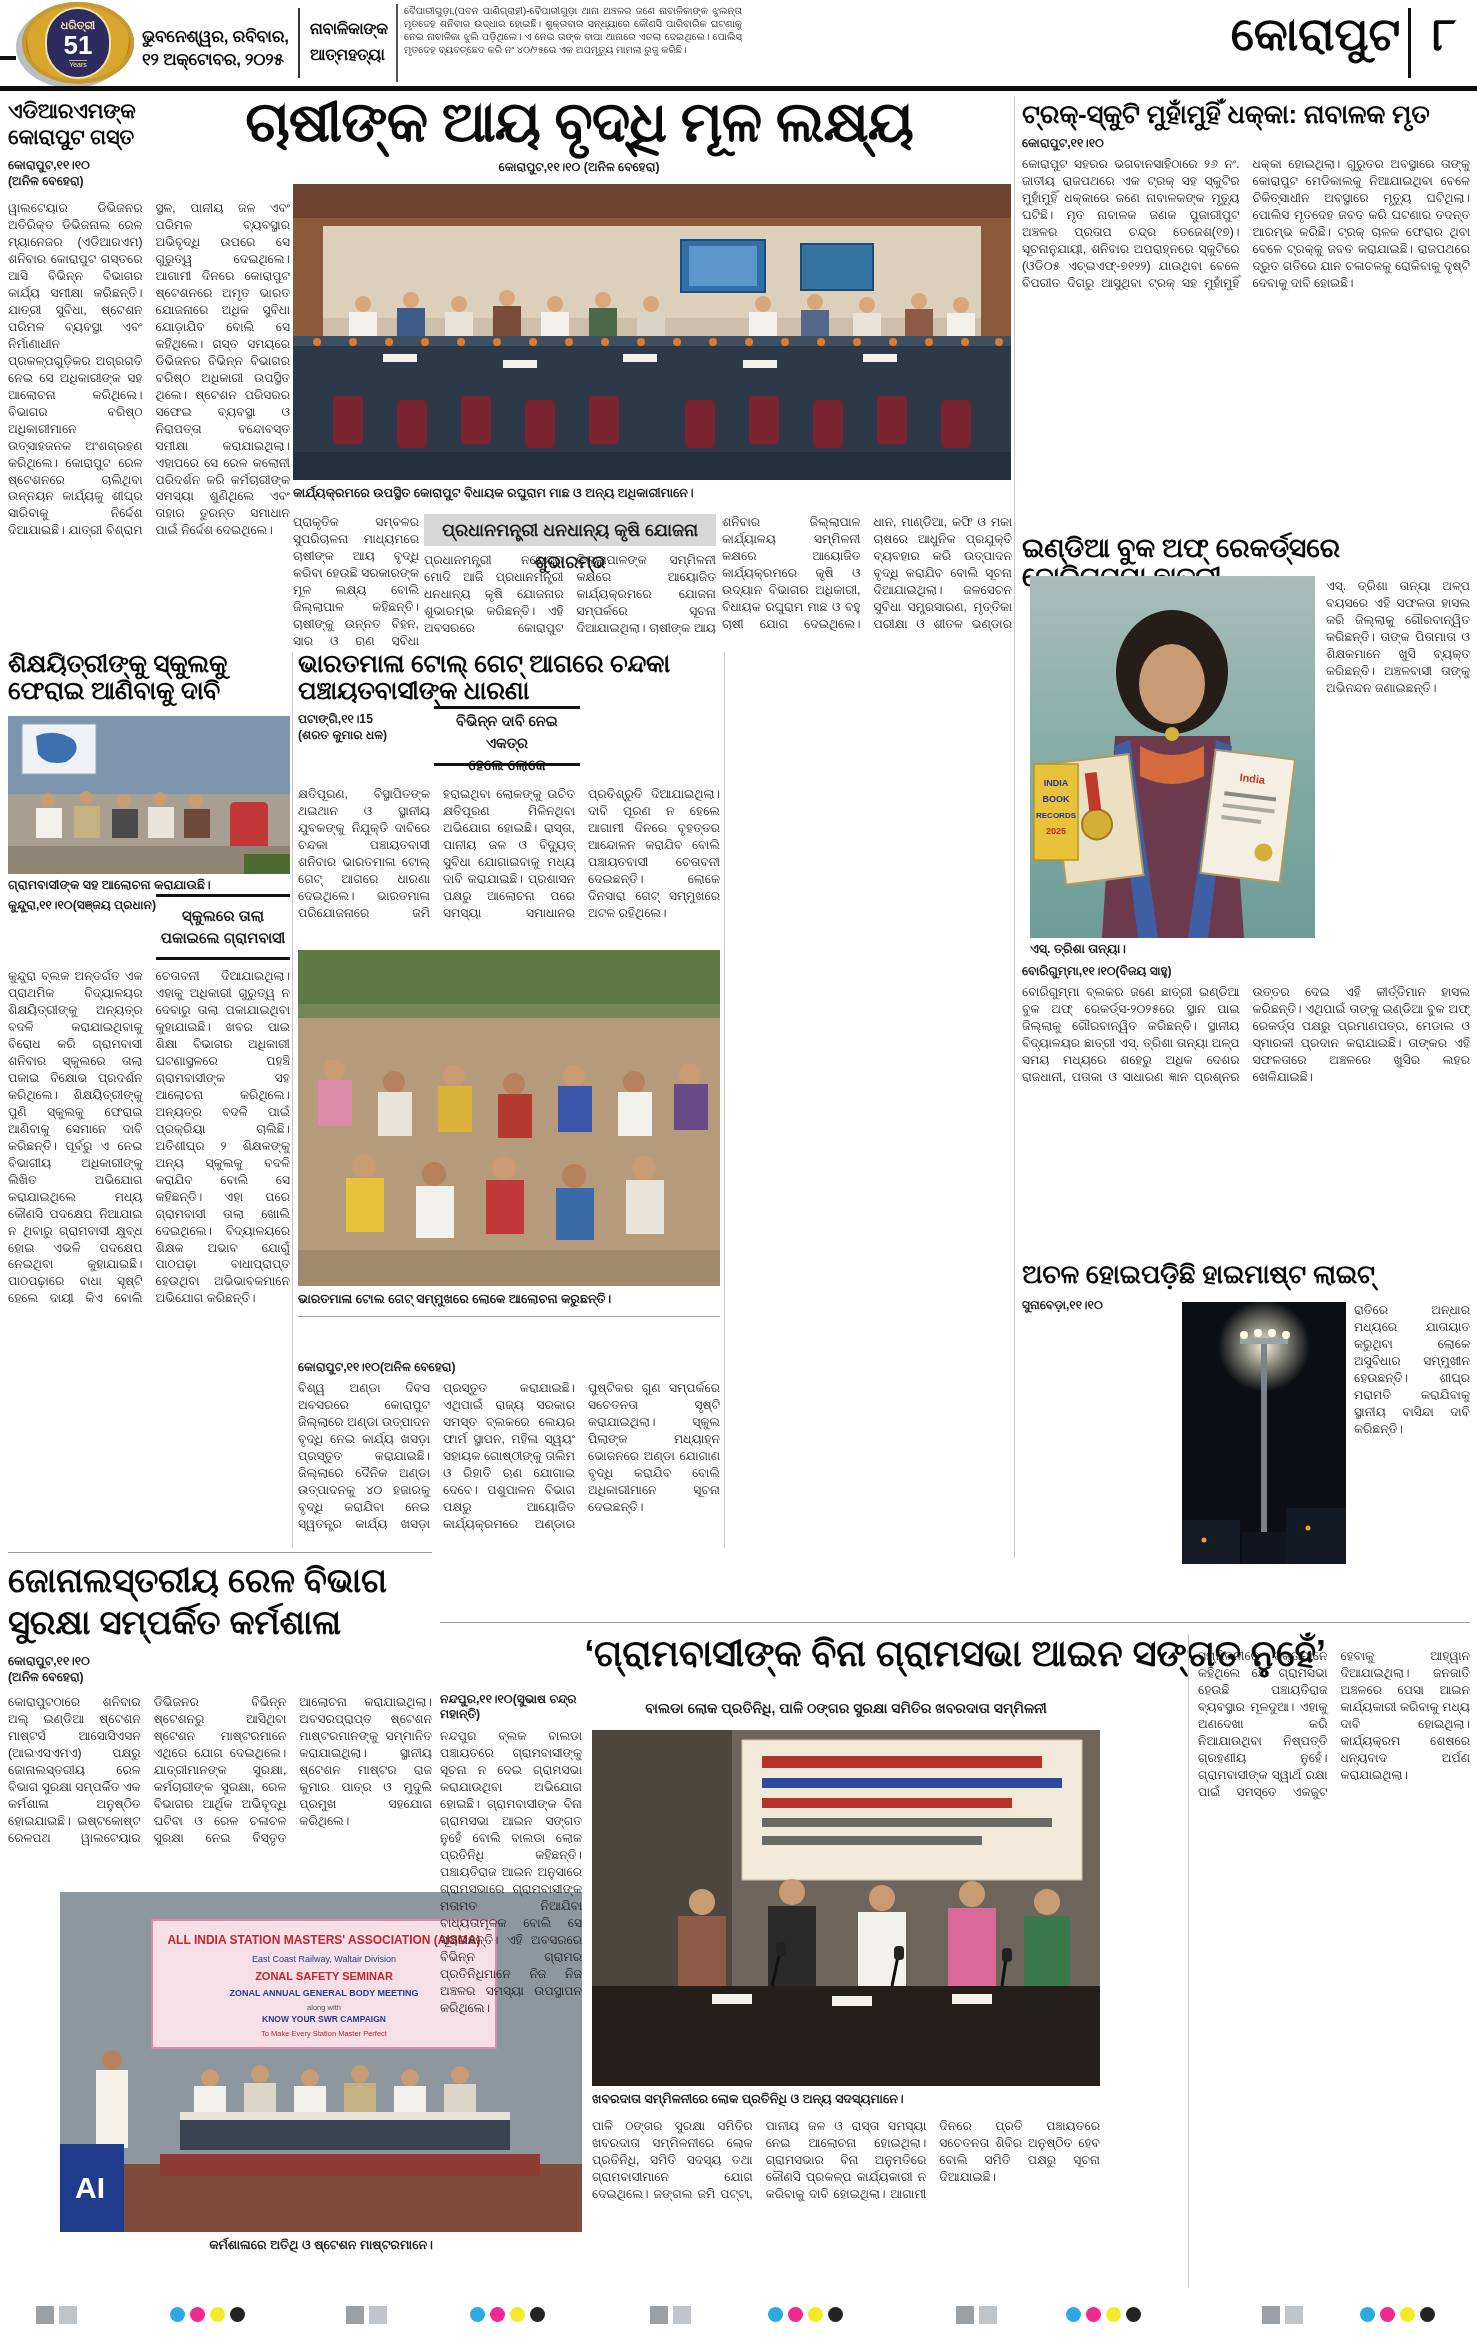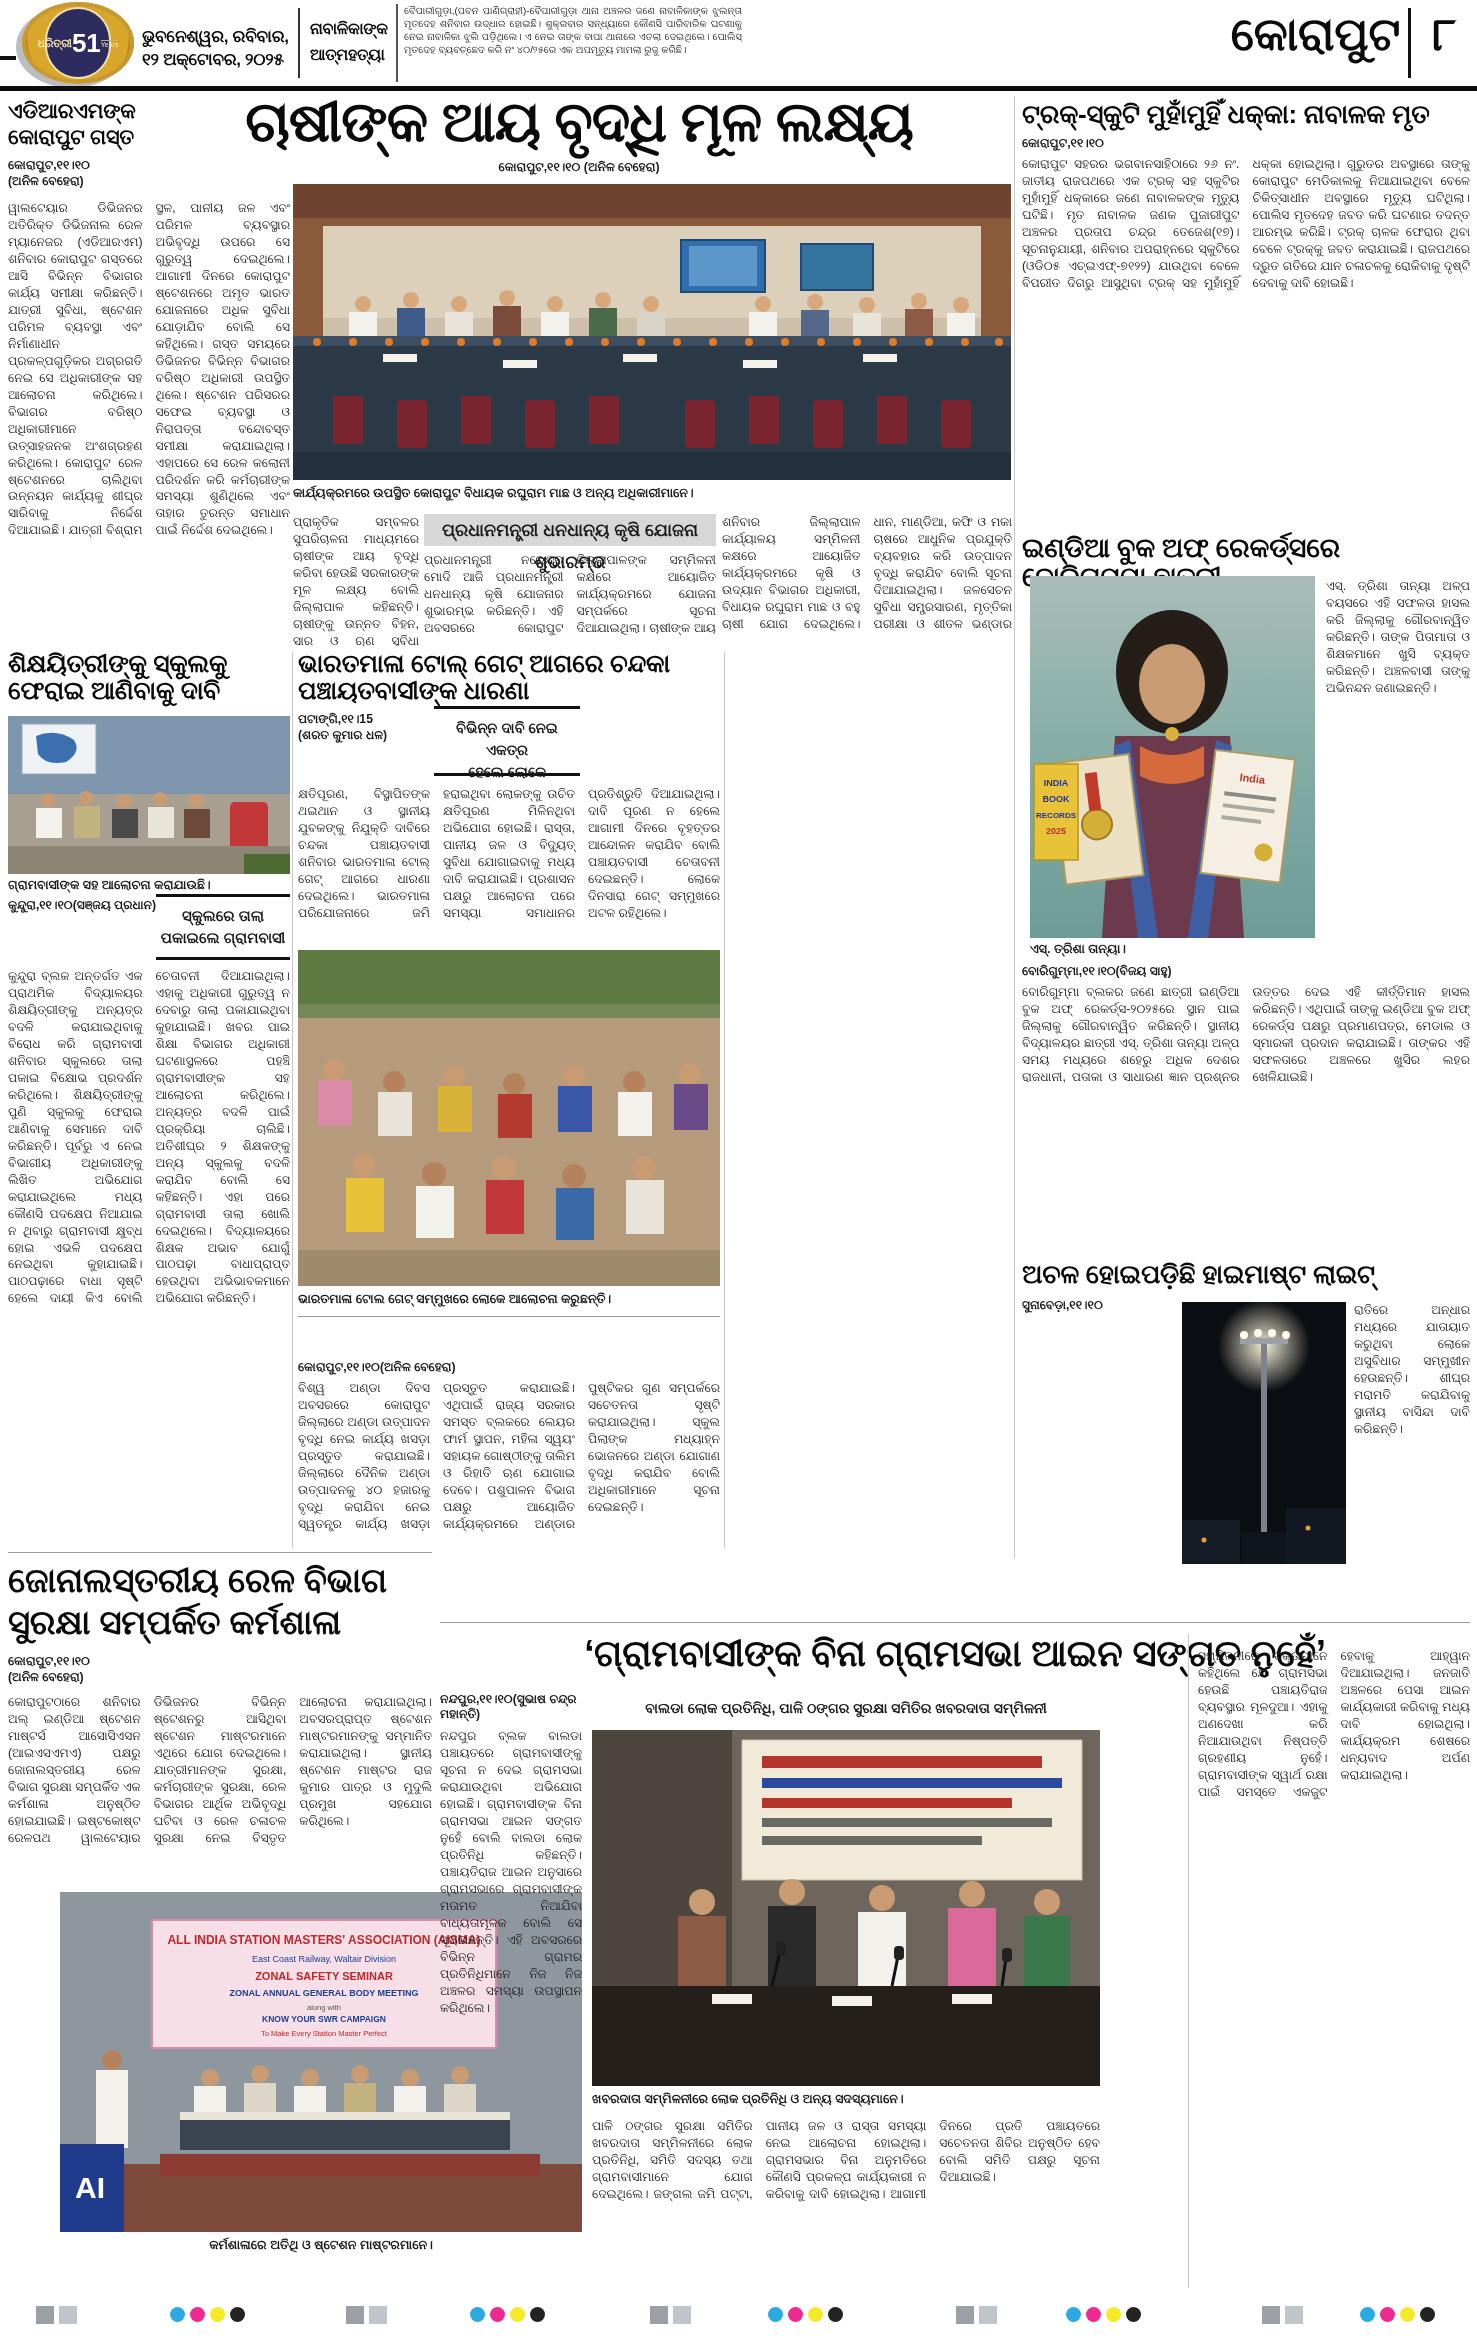--- a/index.html
+++ b/index.html
@@ -29,21 +29,21 @@
 <body>
 
 <div class="page">
 
   <div class="abs" style="left:0;top:56px;width:16px;height:4px;background:#111"></div>
 
   <div class="abs" style="left:22px;top:2px;width:112px;height:82px;border-radius:50%;
               background:radial-gradient(circle at 50% 45%, #f3d98b 0 38%, #d9a62c 39% 70%, #b9851c 71% 100%);
               box-shadow:inset 0 0 0 4px #c69932, -6px 4px 0 0 #b9bec4;display:flex;align-items:center;justify-content:center">
     <div style="width:66px;height:72px;border-radius:50%/46%;background:#2e2c5e;border:2px solid #efe2b0;
-                display:flex;flex-direction:row;align-items:center;justify-content:center;color:#fff">
+                display:flex;flex-direction:column;align-items:center;justify-content:center;color:#fff">
       <div style="font-size:11px;font-weight:700;color:#f4e3ae">ଧରିତ୍ରୀ</div>
       <div style="font-size:26px;font-weight:700;line-height:1">51</div>
       <div style="font-size:7px;color:#f4e3ae;border-top:1px solid #c9b05e;margin-top:2px">Years</div>
     </div>
   </div>
 
   <div class="abs" style="left:142px;top:26px;width:152px">
     <div class="hl" style="font-size:17px;line-height:1.35">ଭୁବନେଶ୍ୱର, ରବିବାର,</div>
     <div class="hl" style="font-size:17px;line-height:1.35">୧୨ ଅକ୍ଟୋବର, ୨୦୨୫</div>
   </div>
@@ -248,21 +248,21 @@
   <div class="abs boxed" style="left:156px;top:894px;width:134px;height:66px;padding-top:8px">
     <div style="font-size:15px;line-height:1.45">ସ୍କୁଲରେ ତାଲା</div>
     <div style="font-size:15px;line-height:1.45">ପକାଇଲେ ଗ୍ରାମବାସୀ</div>
   </div>
   <div class="abs bt c2" style="left:8px;top:968px;width:282px;height:576px;overflow:hidden">କୁନ୍ଦୁରା ବ୍ଲକ ଅନ୍ତର୍ଗତ ଏକ ପ୍ରାଥମିକ ବିଦ୍ୟାଳୟର ଶିକ୍ଷୟିତ୍ରୀଙ୍କୁ ଅନ୍ୟତ୍ର ବଦଳି କରାଯାଇଥିବାକୁ ବିରୋଧ କରି ଗ୍ରାମବାସୀ ଶନିବାର ସ୍କୁଲରେ ତାଲା ପକାଇ ବିକ୍ଷୋଭ ପ୍ରଦର୍ଶନ କରିଥିଲେ। ଶିକ୍ଷୟିତ୍ରୀଙ୍କୁ ପୁଣି ସ୍କୁଲକୁ ଫେରାଇ ଆଣିବାକୁ ସେମାନେ ଦାବି କରିଛନ୍ତି। ପୂର୍ବରୁ ଏ ନେଇ ବିଭାଗୀୟ ଅଧିକାରୀଙ୍କୁ ଲିଖିତ ଅଭିଯୋଗ କରାଯାଇଥିଲେ ମଧ୍ୟ କୌଣସି ପଦକ୍ଷେପ ନିଆଯାଇ ନ ଥିବାରୁ ଗ୍ରାମବାସୀ କ୍ଷୁବ୍ଧ ହୋଇ ଏଭଳି ପଦକ୍ଷେପ ନେଇଥିବା କୁହାଯାଇଛି। ପାଠପଢ଼ାରେ ବାଧା ସୃଷ୍ଟି ହେଲେ ଦାୟୀ କିଏ ବୋଲି ଚେତାବନୀ ଦିଆଯାଇଥିଲା। ଏହାକୁ ଅଧିକାରୀ ଗୁରୁତ୍ୱ ନ ଦେବାରୁ ତାଲା ପକାଯାଇଥିବା କୁହାଯାଇଛି। ଖବର ପାଇ ଶିକ୍ଷା ବିଭାଗର ଅଧିକାରୀ ଘଟଣାସ୍ଥଳରେ ପହଞ୍ଚି ଗ୍ରାମବାସୀଙ୍କ ସହ ଆଲୋଚନା କରିଥିଲେ। ଅନ୍ୟତ୍ର ବଦଳି ପାଇଁ ପ୍ରକ୍ରିୟା ଚାଲିଛି। ଅତିଶୀଘ୍ର ୨ ଶିକ୍ଷକଙ୍କୁ ଅନ୍ୟ ସ୍କୁଲକୁ ବଦଳି କରାଯିବ ବୋଲି ସେ କହିଛନ୍ତି। ଏହା ପରେ ଗ୍ରାମବାସୀ ତାଲା ଖୋଲି ଦେଇଥିଲେ। ବିଦ୍ୟାଳୟରେ ଶିକ୍ଷକ ଅଭାବ ଯୋଗୁଁ ପାଠପଢ଼ା ବାଧାପ୍ରାପ୍ତ ହେଉଥିବା ଅଭିଭାବକମାନେ ଅଭିଯୋଗ କରିଛନ୍ତି।</div>
 
   <div class="abs vr" style="left:724px;top:652px;height:896px"></div>
   <div class="abs hl" style="left:298px;top:650px;width:422px;font-size:25px">ଭାରତମାଳା ଟୋଲ୍ ଗେଟ୍ ଆଗରେ ଚନ୍ଦକା ପଞ୍ଚାୟତବାସୀଙ୍କ ଧାରଣା</div>
   <div class="abs dl" style="left:298px;top:712px;width:130px">ପଟାଙ୍ଗି,୧୧।15</div>
   <div class="abs dl" style="left:298px;top:728px;width:130px">(ଶରତ କୁମାର ଧଳ)</div>
-  <div class="abs boxed" style="left:434px;top:706px;width:146px;height:70px;padding-top:9px">
+  <div class="abs boxed" style="left:434px;top:706px;width:146px;height:60px;padding-top:2px">
     <div style="font-size:14.5px;line-height:1.5">ବିଭିନ୍ନ ଦାବି ନେଇ ଏକତ୍ର</div>
     <div style="font-size:14.5px;line-height:1.5">ହେଲେ ଲୋକେ</div>
   </div>
   <div class="abs bt c3" style="left:298px;top:786px;width:422px;height:158px;overflow:hidden">କ୍ଷତିପୂରଣ, ବିସ୍ଥାପିତଙ୍କ ଥଇଥାନ ଓ ସ୍ଥାନୀୟ ଯୁବକଙ୍କୁ ନିଯୁକ୍ତି ଦାବିରେ ଚନ୍ଦକା ପଞ୍ଚାୟତବାସୀ ଶନିବାର ଭାରତମାଳା ଟୋଲ୍ ଗେଟ୍ ଆଗରେ ଧାରଣା ଦେଇଥିଲେ। ଭାରତମାଳା ପରିଯୋଜନାରେ ଜମି ହରାଇଥିବା ଲୋକଙ୍କୁ ଉଚିତ କ୍ଷତିପୂରଣ ମିଳିନଥିବା ଅଭିଯୋଗ ହୋଇଛି। ରାସ୍ତା, ପାନୀୟ ଜଳ ଓ ବିଦ୍ୟୁତ୍ ସୁବିଧା ଯୋଗାଇବାକୁ ମଧ୍ୟ ଦାବି କରାଯାଇଛି। ପ୍ରଶାସନ ପକ୍ଷରୁ ଆଲୋଚନା ପରେ ସମସ୍ୟା ସମାଧାନର ପ୍ରତିଶ୍ରୁତି ଦିଆଯାଇଥିଲା। ଦାବି ପୂରଣ ନ ହେଲେ ଆଗାମୀ ଦିନରେ ବୃହତ୍ତର ଆନ୍ଦୋଳନ କରାଯିବ ବୋଲି ପଞ୍ଚାୟତବାସୀ ଚେତାବନୀ ଦେଇଛନ୍ତି। ଲୋକେ ଦିନସାରା ଗେଟ୍ ସମ୍ମୁଖରେ ଅଟଳ ରହିଥିଲେ।</div>
   <div class="ph" style="left:298px;top:950px;width:422px;height:336px">
     <svg width="422" height="336" viewBox="0 0 422 336" preserveAspectRatio="none">
       <rect width="422" height="336" fill="#b59a7c"></rect>
       <rect width="422" height="64" fill="#5d7a43"></rect>
       <rect y="54" width="422" height="14" fill="#74885a"></rect>
       <g>

